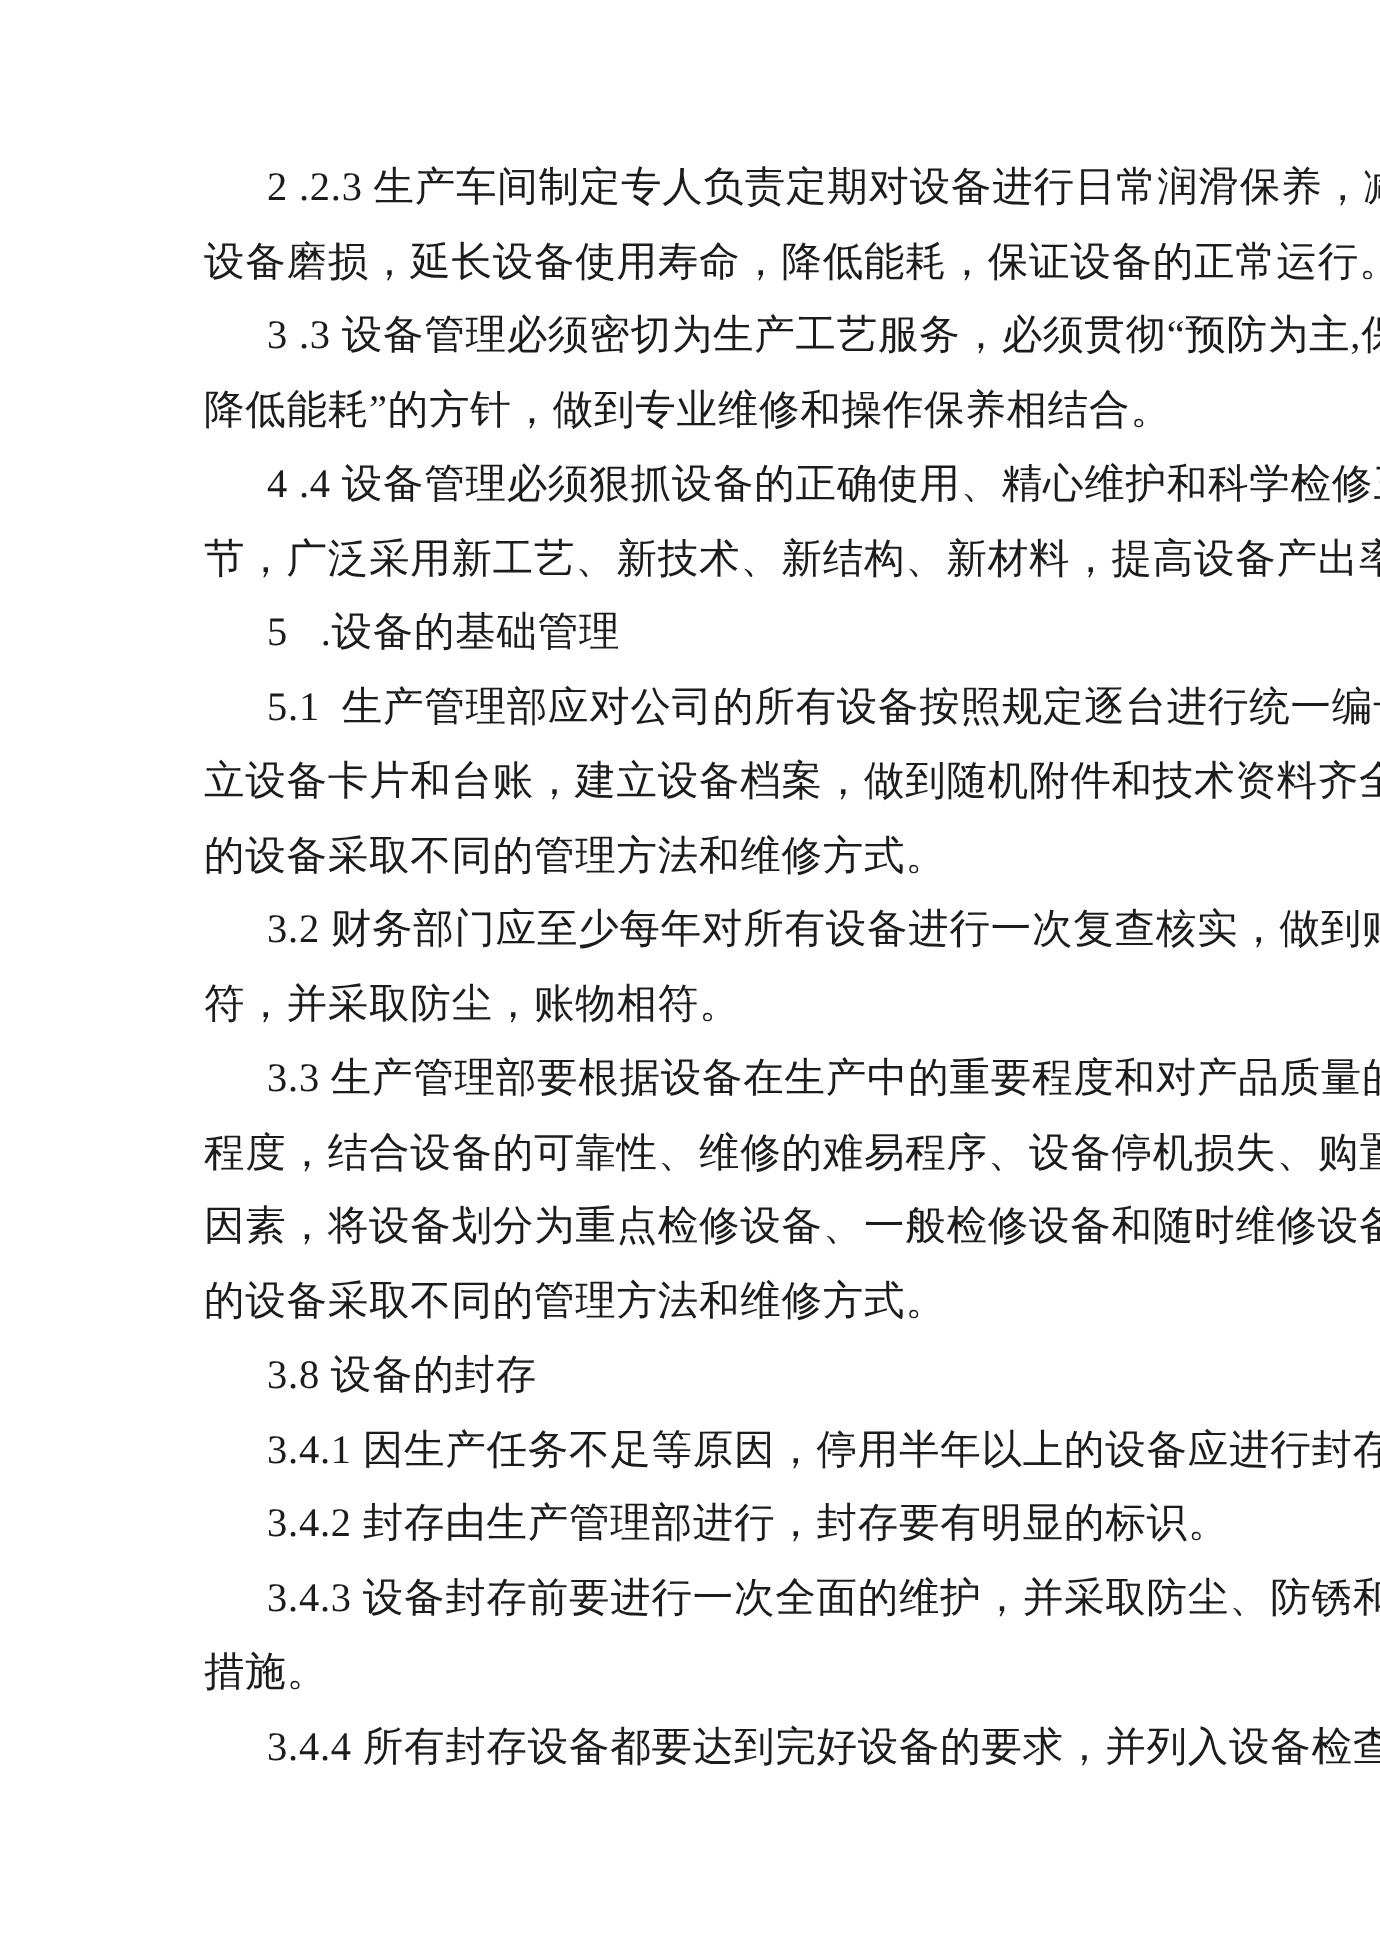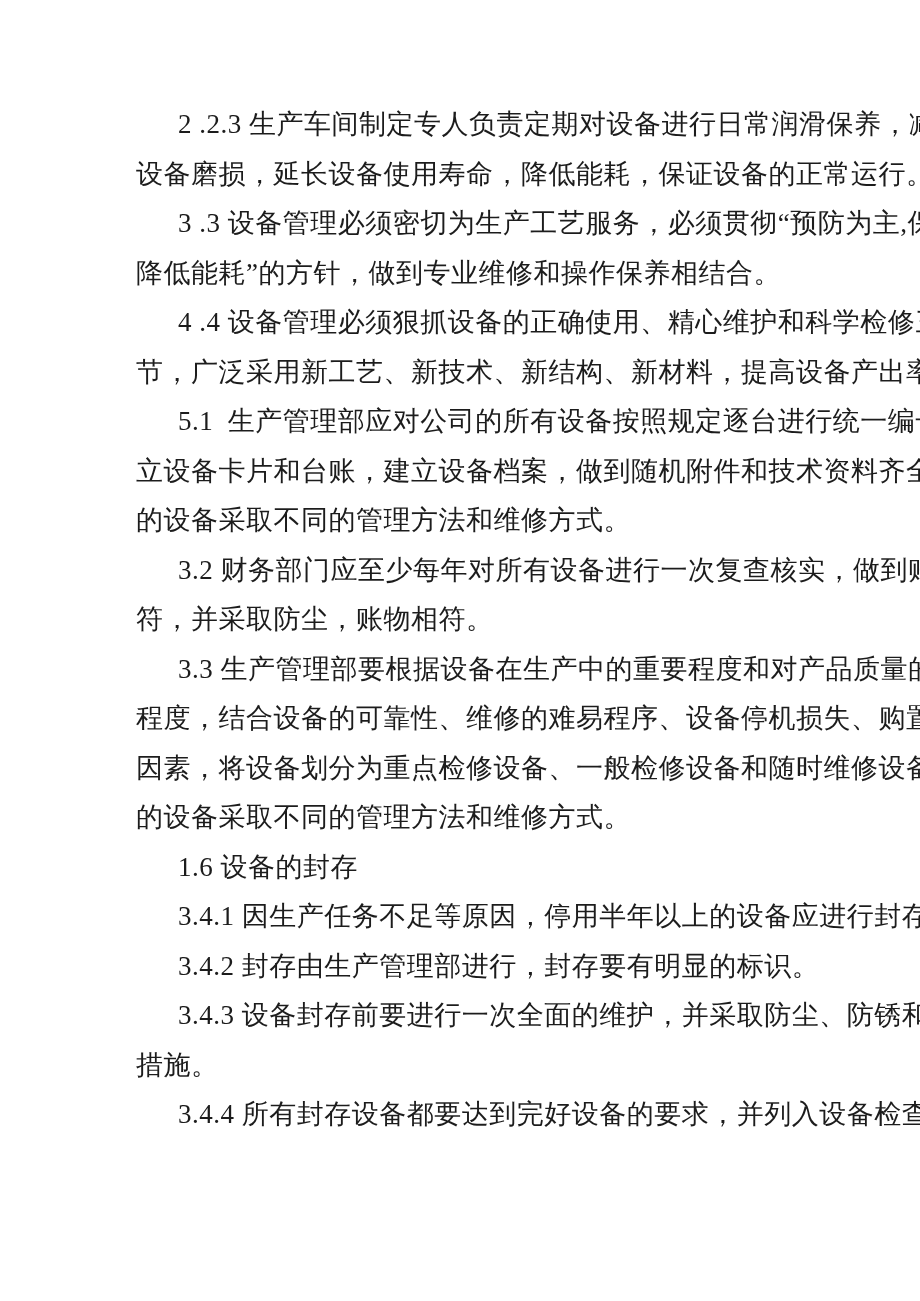--- a/index.html
+++ b/index.html
@@ -39,29 +39,30 @@
 <body>
 
 <div class="page">
   <div class="content">
     <div class="doc-line indent">2 .2.3 生产车间制定专人负责定期对设备进行日常润滑保养，减少</div>
     <div class="doc-line">设备磨损，延长设备使用寿命，降低能耗，保证设备的正常运行。</div>
     <div class="doc-line indent">3 .3 设备管理必须密切为生产工艺服务，必须贯彻“预防为主,保全</div>
     <div class="doc-line">降低能耗”的方针，做到专业维修和操作保养相结合。</div>
     <div class="doc-line indent">4 .4 设备管理必须狠抓设备的正确使用、精心维护和科学检修三个环</div>
     <div class="doc-line">节，广泛采用新工艺、新技术、新结构、新材料，提高设备产出率。</div>
+    <div class="doc-line indent">5   .设备的基础管理</div>
     <div class="doc-line indent">5.1  生产管理部应对公司的所有设备按照规定逐台进行统一编号，建</div>
     <div class="doc-line">立设备卡片和台账，建立设备档案，做到随机附件和技术资料齐全。如有</div>
     <div class="doc-line">的设备采取不同的管理方法和维修方式。</div>
     <div class="doc-line indent">3.2 财务部门应至少每年对所有设备进行一次复查核实，做到账账相</div>
     <div class="doc-line">符，并采取防尘，账物相符。</div>
     <div class="doc-line indent">3.3 生产管理部要根据设备在生产中的重要程度和对产品质量的影响</div>
     <div class="doc-line">程度，结合设备的可靠性、维修的难易程序、设备停机损失、购置原值等</div>
     <div class="doc-line">因素，将设备划分为重点检修设备、一般检修设备和随时维修设备。不同</div>
     <div class="doc-line">的设备采取不同的管理方法和维修方式。</div>
-    <div class="doc-line indent">1.6 设备的封存</div>
+    <div class="doc-line indent">3.8 设备的封存</div>
     <div class="doc-line indent">3.4.1 因生产任务不足等原因，停用半年以上的设备应进行封存。</div>
     <div class="doc-line indent">3.4.2 封存由生产管理部进行，封存要有明显的标识。</div>
     <div class="doc-line indent">3.4.3 设备封存前要进行一次全面的维护，并采取防尘、防锈和防潮</div>
     <div class="doc-line">措施。</div>
     <div class="doc-line indent">3.4.4 所有封存设备都要达到完好设备的要求，并列入设备检查范</div>
   </div>
 </div>
 
 </body></html>

